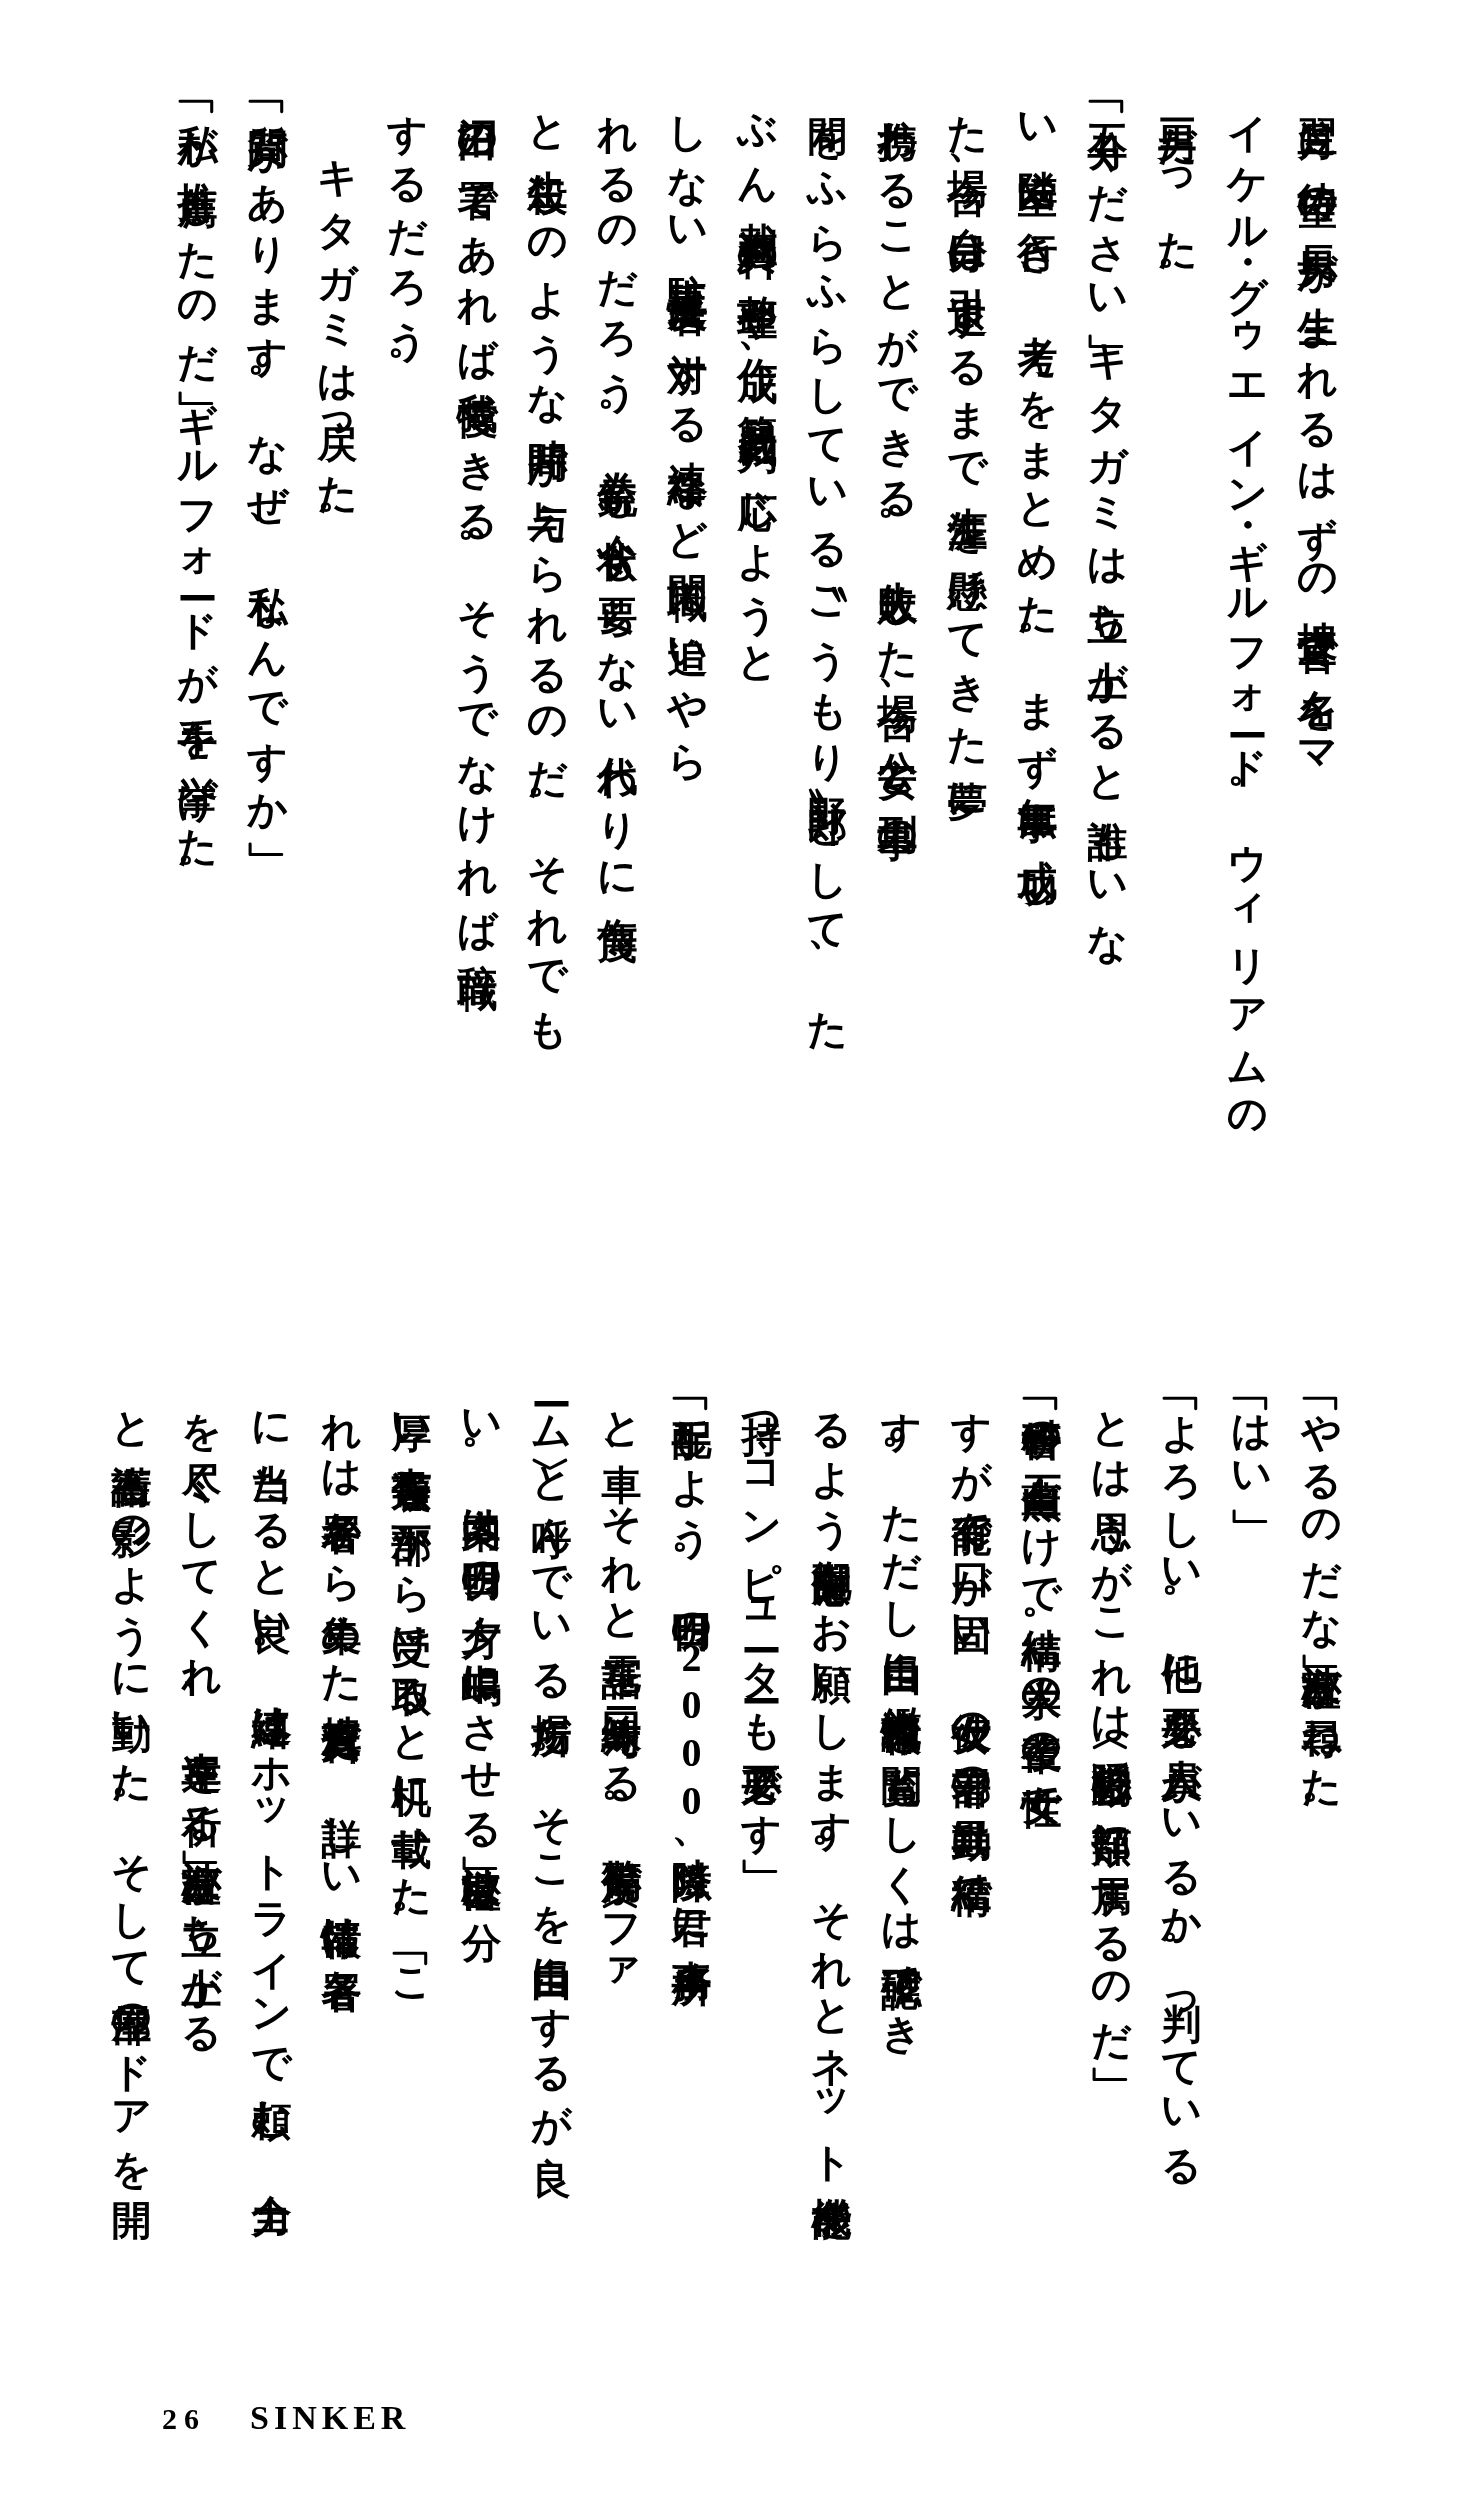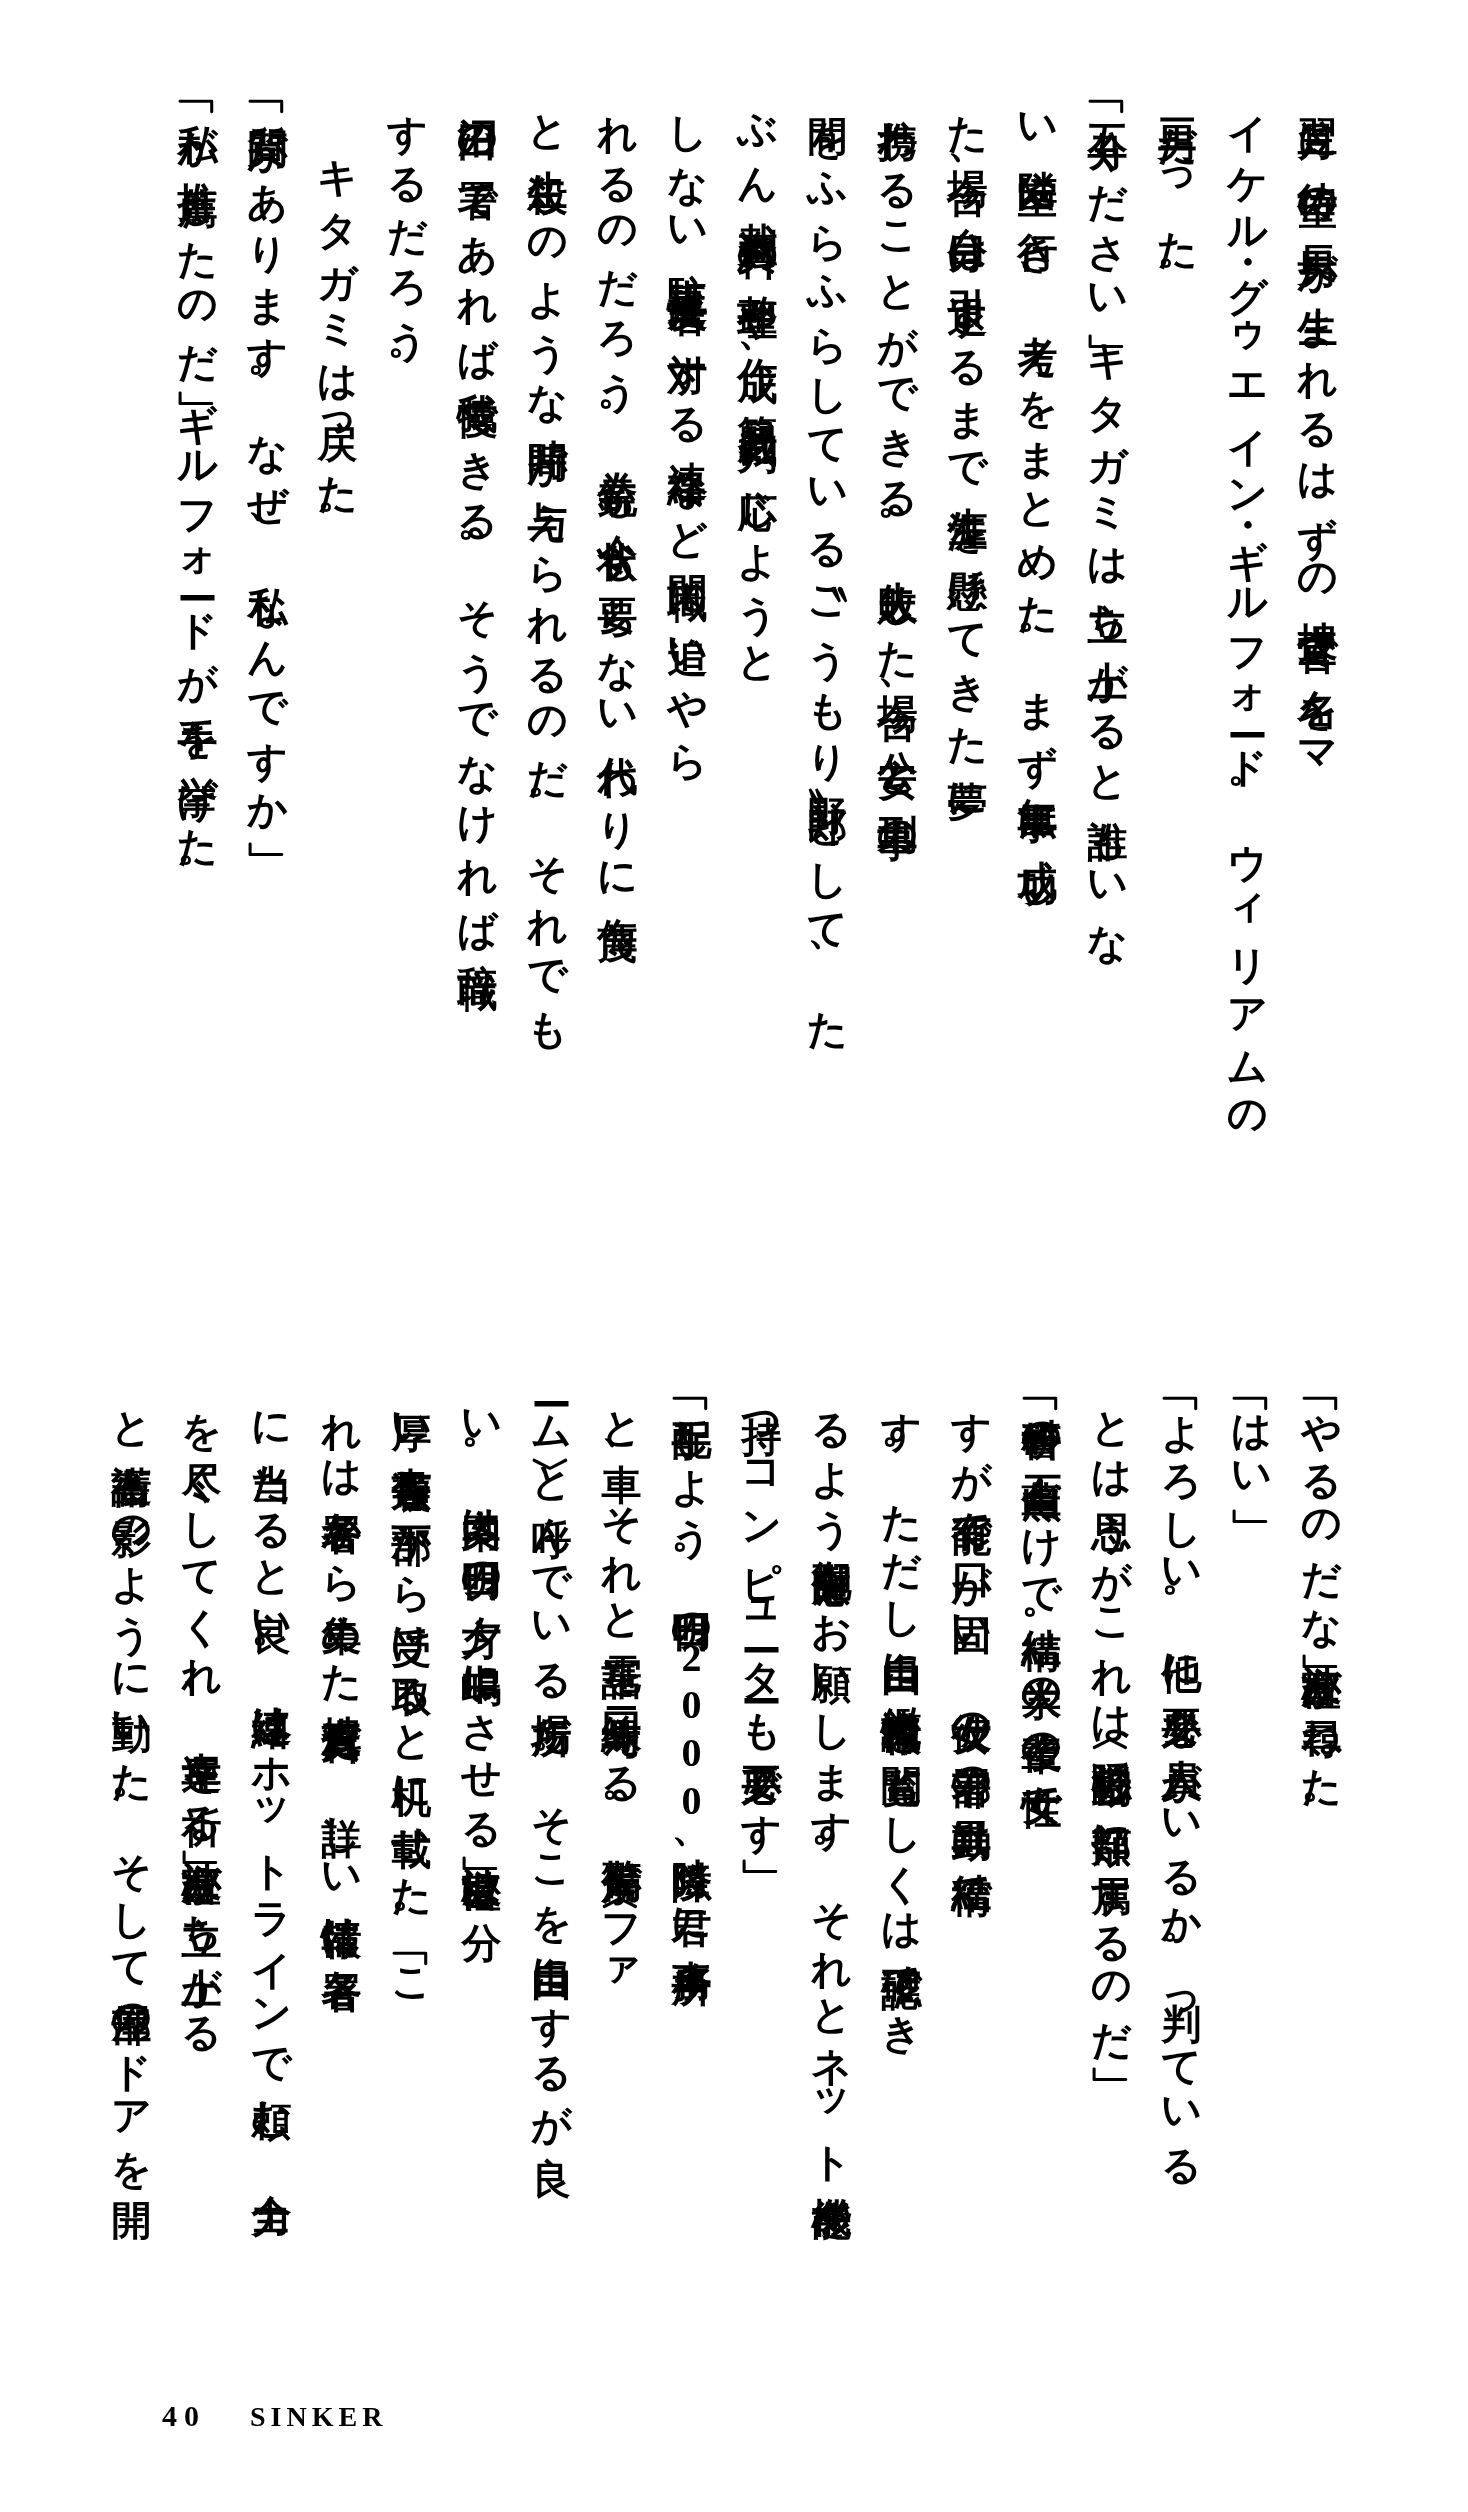--- a/index.html
+++ b/index.html
@@ -50,21 +50,21 @@
     top: 2399px;
     white-space: nowrap;
     color: #000000;
   }
   .footer .pagenum {
     font-size: 30px;
     font-weight: 600;
     letter-spacing: 7px;
   }
   .footer .runtitle {
-    font-size: 28px;
+    font-size: 34px;
     font-weight: 700;
     letter-spacing: 5px;
     margin-left: 44px;
   }
 </style>
 </head>
 <body>
 
 <div class="page">
 
@@ -103,17 +103,17 @@
     <div class="tline">ーム〉と呼んでいる場所だ。そこを自由にするが良</div>
     <div class="tline">い。案内は明日の夕方、中嶋にさせる」波富樫は分</div>
     <div class="tline">厚い書類袋を部下から受け取ると机に載せた。「こ</div>
     <div class="tline">れは各署から集めた捜査資料だ。詳しい情報は各署</div>
     <div class="tline">に当たると良い。連絡はホットラインで頼む。全力</div>
     <div class="tline">を尽くしてくれ、幸運を祈る」波富樫が立ち上がる</div>
     <div class="tline">と護衛も影のように動いた。そして部屋のドアを開</div>
   </div>
 
   <div class="footer">
-    <span class="pagenum">40</span><span class="runtitle">SINKER</span>
+    <span class="pagenum">26</span><span class="runtitle">SINKER</span>
   </div>
 
 </div>
 
 
 </body></html>

